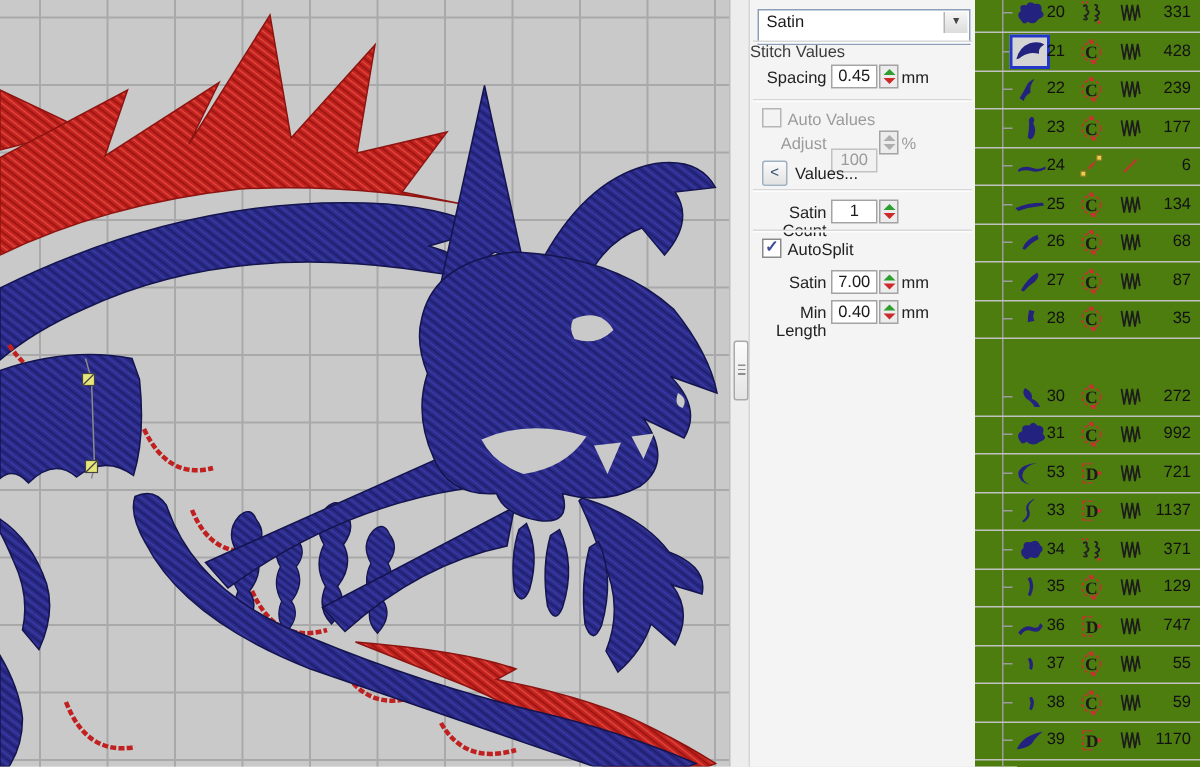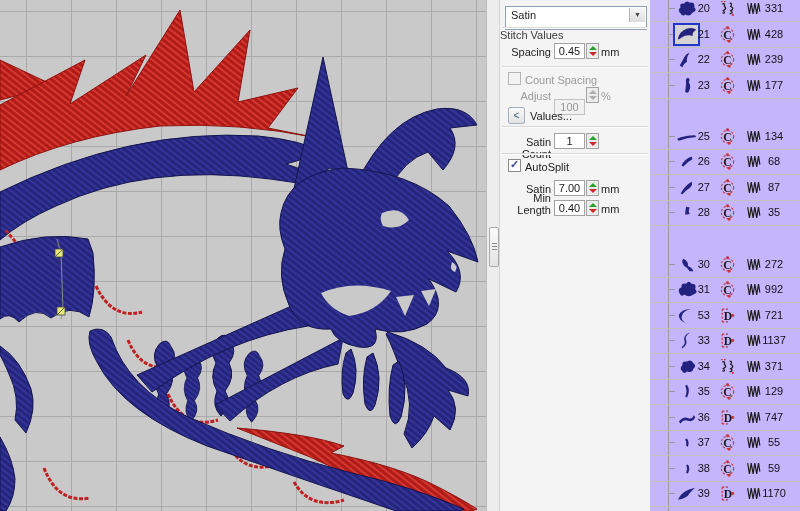--- a/index.html
+++ b/index.html
@@ -41,30 +41,30 @@
   .spin.dis .dn{border-top-color:#aeaeae;}
   .cbx{position:absolute;left:8px;width:13px;height:13px;background:#fff;border:1px solid #8a8a8a;}
   .cbx.dis{background:#f3f3f3;border-color:#b5b5b5;}
   .cbx.checked::after{content:"\2713";position:absolute;left:1px;top:-2px;font-weight:bold;color:#3d4f96;}
   .cblabel{position:absolute;left:25px;color:#222;}
   .gray{color:#9b9b9b;}
   .vbtn{position:absolute;left:8px;width:17px;height:17px;background:linear-gradient(#fafafa,#e2e2e2);
     border:1px solid #9fb0c0;border-radius:2px;text-align:center;line-height:15px;color:#33506e;font-size:10px;}
 
   
-  .olist{position:absolute;left:650px;top:0;width:150px;height:511px;background:#c4b5fd;overflow:hidden;}
+  .olist{position:absolute;left:650px;top:0;width:150px;height:511px;background:#4d7c0f;overflow:hidden;}
   .treeline{position:absolute;left:18px;top:0;width:1px;height:511px;background:#9b9b9b;}
   .orow{position:absolute;left:0;width:150px;height:26px;border-bottom:1px solid #c1c1c1;}
   .stem{position:absolute;left:18px;width:7px;height:1px;background:#9b9b9b;top:12px;}
   .thumb{position:absolute;left:23px;top:1px;width:27px;height:23px;display:flex;align-items:center;justify-content:center;}
   .thumb.sel{border:2px solid #2438c8;background:#d4d4d4;}
   .rnum{position:absolute;left:34px;top:6px;width:26px;text-align:right;color:#111;}
   .ticon{position:absolute;left:69px;top:4px;width:17px;height:17px;}
   .sicon{position:absolute;left:95px;top:4px;width:17px;height:17px;}
-  .rcount{position:absolute;left:104px;top:6px;width:40px;text-align:center;color:#111;}
+  .rcount{position:absolute;left:104px;top:6px;width:40px;text-align:right;color:#111;}
 </style>
 </head>
 <body>
 
 <div class="canvas">
   <svg width="486" height="511" viewBox="0 0 486 511">
     <defs>
       <pattern id="pnavy" width="5" height="5" patternUnits="userSpaceOnUse" patternTransform="rotate(38)">
         <rect width="5" height="5" fill="#2c2c8c"></rect>
         <line x1="0" y1="1" x2="5" y2="1" stroke="#1d1d6b" stroke-width="1.1"></line>
@@ -171,21 +171,21 @@
   <div class="fin" style="top:43px">0.45</div>
   <div class="spin" style="top:43px">
       <i class="up"></i>
       <i class="dn"></i>
     </div>
   <span class="funit" style="top:46px">mm</span>
 
   <div class="sep" style="top:66px"></div>
 
   <div class="cbx dis" style="top:72px"></div>
-  <span class="cblabel gray" style="top:74px">Count Spacing</span>
+  <span class="cblabel gray" style="top:74px">Auto Values</span>
 
   <span class="flabel gray" style="top:90px">Adjust</span>
   <div class="fin dis" style="top:99px">100</div>
   <div class="spin dis" style="top:87px">
       <i class="up"></i>
       <i class="dn"></i>
     </div>
   <span class="funit gray" style="top:90px">%</span>
 
   <div class="vbtn" style="top:107px">&lt;</div>
@@ -206,21 +206,21 @@
   <span class="cblabel" style="top:161px">AutoSplit</span>
 
   <span class="flabel" style="top:183px">Satin</span>
   <div class="fin" style="top:180px">7.00</div>
   <div class="spin" style="top:180px">
       <i class="up"></i>
       <i class="dn"></i>
     </div>
   <span class="funit" style="top:183px">mm</span>
 
-  <span class="flabel" style="top:192px">Min Length</span>
+  <span class="flabel" style="top:203px">Min Length</span>
   <div class="fin" style="top:200px">0.40</div>
   <div class="spin" style="top:200px">
       <i class="up"></i>
       <i class="dn"></i>
     </div>
   <span class="funit" style="top:203px">mm</span>
 </div>
 
 <div class="olist">
   <div class="treeline"></div>
@@ -293,20 +293,39 @@
           <circle cx="8" cy="8" r="5.8" fill="none" stroke="#cc3030" stroke-width="1" stroke-dasharray="2.2,1.6"></circle>
           <circle cx="8" cy="1.6" r="1.4" fill="#cc3030"></circle>
           <circle cx="9.5" cy="14.4" r="1.4" fill="#cc3030"></circle>
           <text x="4" y="12" font-size="11" font-weight="bold" fill="#1a1a1a" font-family="Liberation Serif,serif">C</text>
         </svg></span>
       <span class="sicon"><svg viewBox="0 0 16 16" width="17" height="17">
           <path d="M2.5,3 L4.2,13 L5.9,3 L7.6,13 L9.3,3 L11,13 L12.7,3 L14,11" fill="none" stroke="#1c1c1c" stroke-width="1.1"></path>
         </svg></span>
       <span class="rcount">177</span>
     </div>
+    <div class="orow" style="top: 98px;">
+      <div class="stem"></div>
+      <div class="thumb">
+        <svg viewBox="0 0 26 22" width="24" height="20">
+          <path d="M4,13 Q9,10 14,12 Q19,14 24,11 L24,13 Q18,16 12,14 Q7,13 4,15 Z" fill="#23237f"></path>
+        </svg>
+      </div>
+      <span class="rnum">24</span>
+      <span class="ticon"><svg viewBox="0 0 16 16" width="17" height="17">
+          <line x1="3" y1="13" x2="13" y2="3" stroke="#cc3030" stroke-width="1" stroke-dasharray="2.5,1.5"></line>
+          <rect x="1.5" y="11.5" width="3" height="3" fill="#e8d44c" stroke="#997d2a" stroke-width="0.7"></rect>
+          <rect x="11.5" y="1.5" width="3" height="3" fill="#e8d44c" stroke="#997d2a" stroke-width="0.7"></rect>
+          <circle cx="8" cy="8" r="1" fill="#cc3030"></circle>
+        </svg></span>
+      <span class="sicon"><svg viewBox="0 0 16 16" width="17" height="17">
+          <line x1="4" y1="12" x2="12" y2="4" stroke="#cc3030" stroke-width="1.3"></line>
+        </svg></span>
+      <span class="rcount">6</span>
+    </div>
     <div class="orow" style="top: 124px;">
       <div class="stem"></div>
       <div class="thumb">
         <svg viewBox="0 0 26 22" width="24" height="20">
           <path d="M2,13 Q10,9 22,9 L23,11 Q13,12 4,15 Z" fill="#23237f"></path>
         </svg>
       </div>
       <span class="rnum">25</span>
       <span class="ticon"><svg viewBox="0 0 16 16" width="17" height="17">
           <circle cx="8" cy="8" r="5.8" fill="none" stroke="#cc3030" stroke-width="1" stroke-dasharray="2.2,1.6"></circle>

